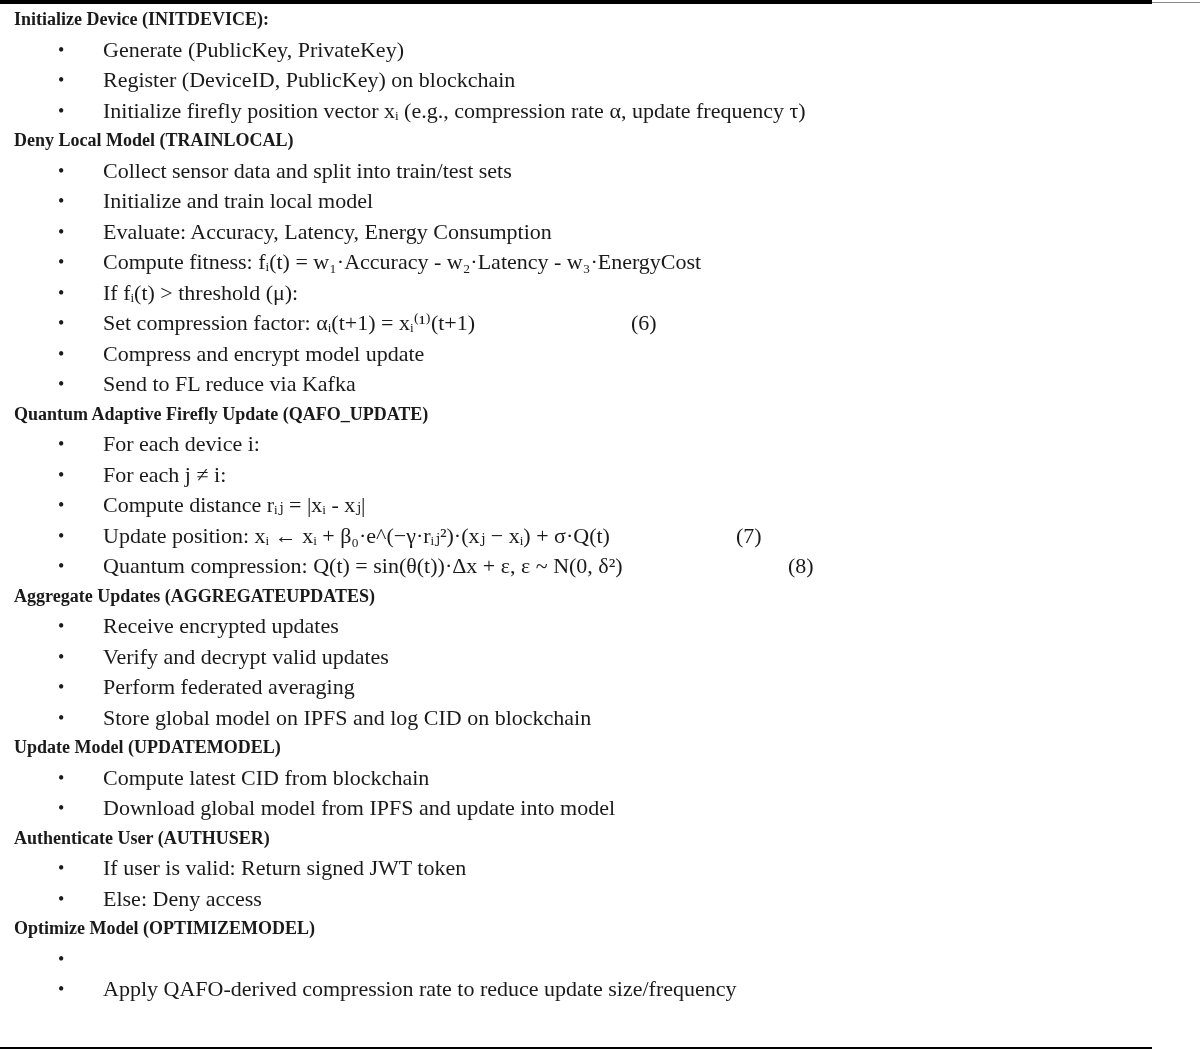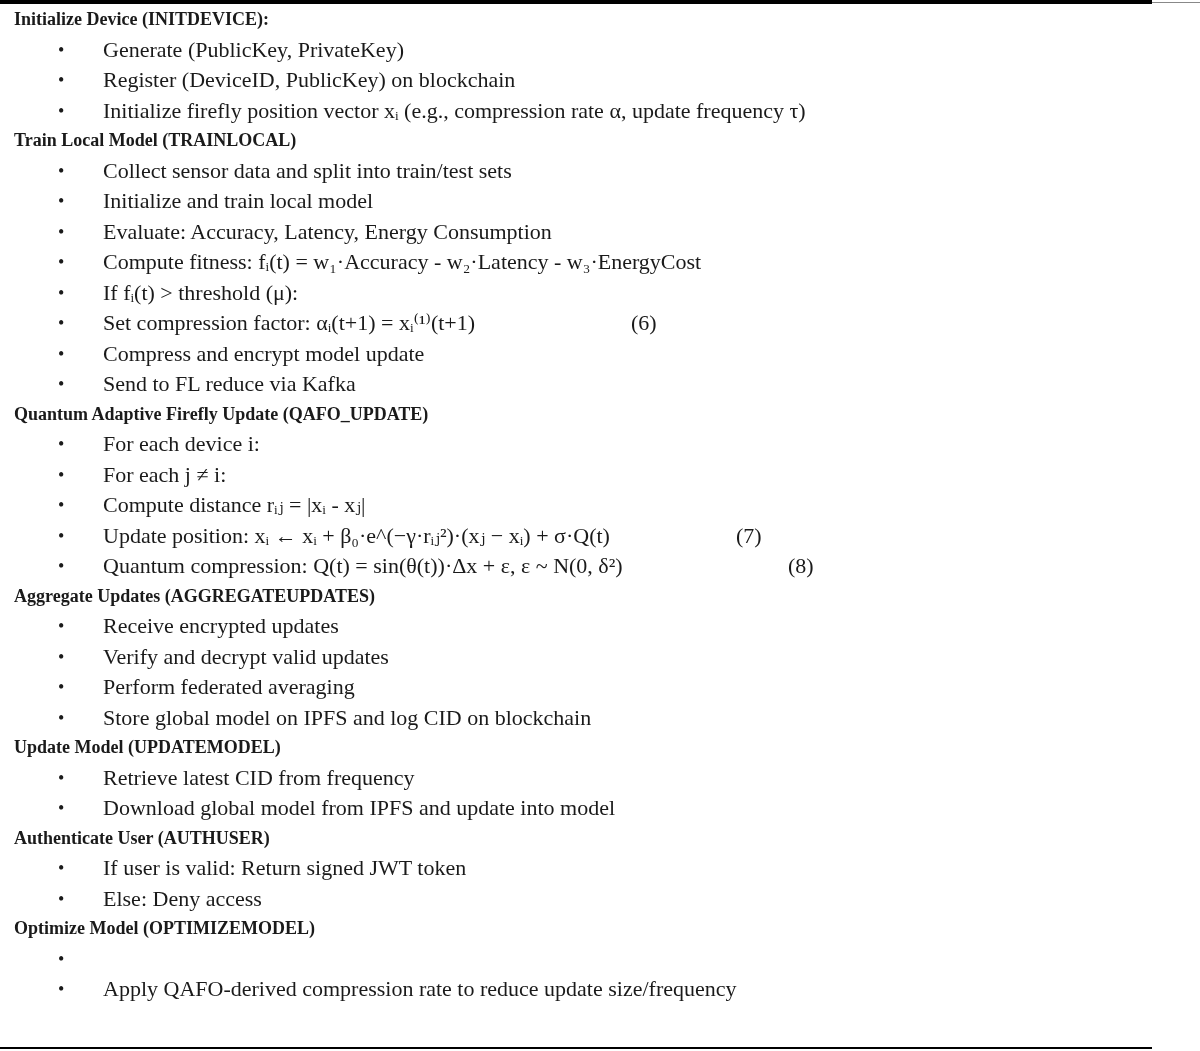--- a/index.html
+++ b/index.html
@@ -28,21 +28,21 @@
       <span class="item-text">Generate (PublicKey, PrivateKey)</span>
     </div>
     <div class="item">
       <span class="bullet">•</span>
       <span class="item-text">Register (DeviceID, PublicKey) on blockchain</span>
     </div>
     <div class="item">
       <span class="bullet">•</span>
       <span class="item-text">Initialize firefly position vector xᵢ (e.g., compression rate α, update frequency τ)</span>
     </div>
-    <div class="section-title">Train Local Model (TRAINLOCAL)</div>
+    <div class="section-title">Deny Local Model (TRAINLOCAL)</div>
     <div class="item">
       <span class="bullet">•</span>
       <span class="item-text">Collect sensor data and split into train/test sets</span>
     </div>
     <div class="item">
       <span class="bullet">•</span>
       <span class="item-text">Initialize and train local model</span>
     </div>
     <div class="item">
       <span class="bullet">•</span>
@@ -105,21 +105,21 @@
       <span class="bullet">•</span>
       <span class="item-text">Perform federated averaging</span>
     </div>
     <div class="item">
       <span class="bullet">•</span>
       <span class="item-text">Store global model on IPFS and log CID on blockchain</span>
     </div>
     <div class="section-title">Update Model (UPDATEMODEL)</div>
     <div class="item">
       <span class="bullet">•</span>
-      <span class="item-text">Retrieve latest CID from frequency</span>
+      <span class="item-text">Compute latest CID from blockchain</span>
     </div>
     <div class="item">
       <span class="bullet">•</span>
       <span class="item-text">Download global model from IPFS and update into model</span>
     </div>
     <div class="section-title">Authenticate User (AUTHUSER)</div>
     <div class="item">
       <span class="bullet">•</span>
       <span class="item-text">If user is valid: Return signed JWT token</span>
     </div>

